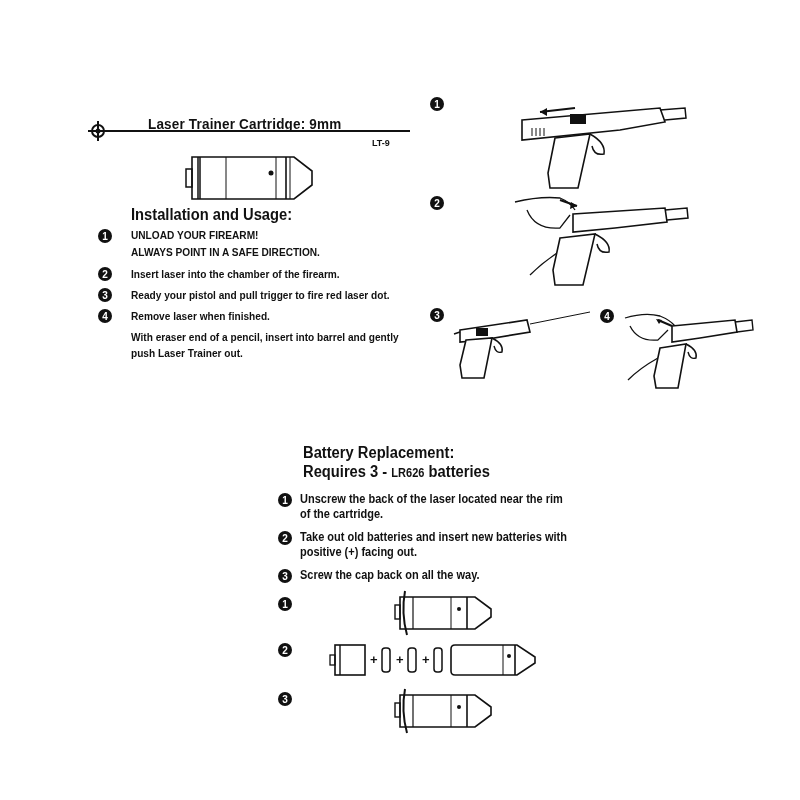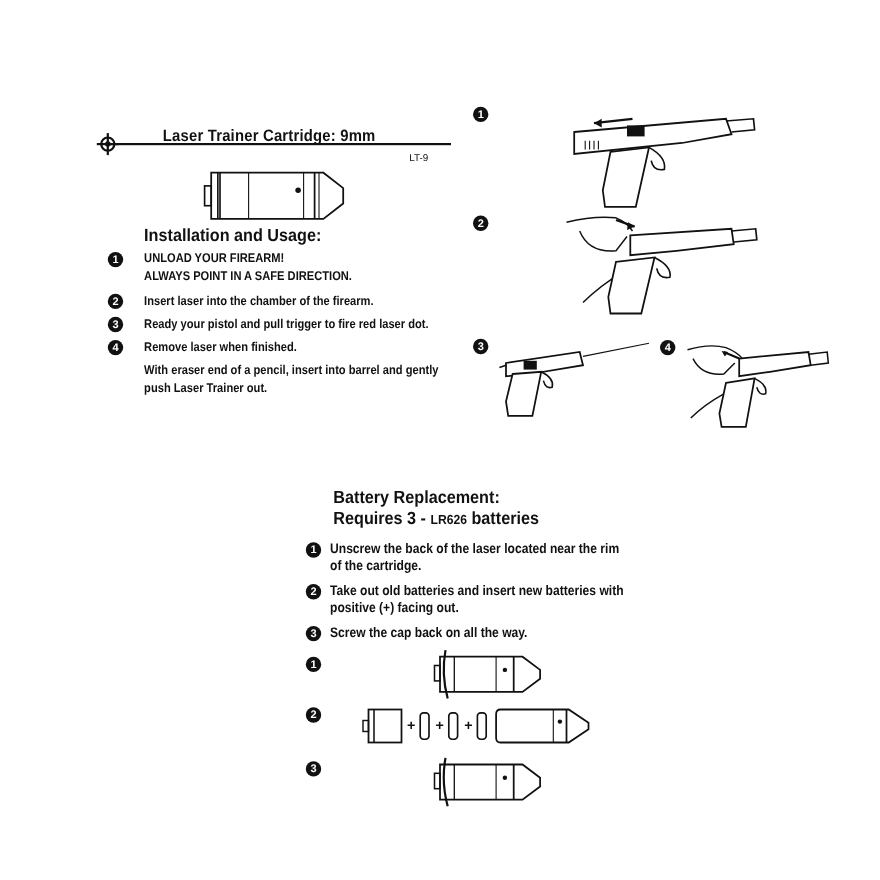--- a/index.html
+++ b/index.html
@@ -1,20 +1,20 @@
 <!DOCTYPE html>
 <html><head>
 <meta charset="utf-8">
 <style>
   html, body { margin:0; padding:0; background:#ffffff; }
   body { width:800px; height:800px; position:relative; overflow:hidden; font-family:"Liberation Sans", sans-serif; color:#111; }
   .abs { position:absolute; }
   .title { left:148px; top:115px; font-weight:bold; font-size:15px; letter-spacing:0.2px; transform:scaleX(0.9); transform-origin:left; }
   .rule { left:98px; top:130px; width:312px; height:2px; background:#111; }
-  .model { left:332px; top:138px; font-size:9px; font-weight:normal;padding-left:40px; }
+  .model { left:332px; top:138px; font-size:9px; font-weight:bold;padding-left:40px; }
   .h2 { font-weight:bold; font-size:16px; transform:scaleX(0.92); transform-origin:left; }
   .num { width:14px; height:14px; border-radius:50%; background:#111; color:#fff; font-size:10px; font-weight:bold; display:flex; align-items:center; justify-content:center; }
   .step { font-size:11.5px; font-weight:bold; line-height:14px; transform:scaleX(0.88); transform-origin:left; white-space:nowrap; }
   .caps { font-size:11.5px; font-weight:bold; line-height:17px; transform:scaleX(0.88); transform-origin:left; white-space:nowrap; }
   .bstep { font-size:12.5px; font-weight:bold; line-height:14px; transform:scaleX(0.88); transform-origin:left; white-space:nowrap; }
   svg { position:absolute; overflow:visible; }
 </style>
 </head>
 <body>
 

